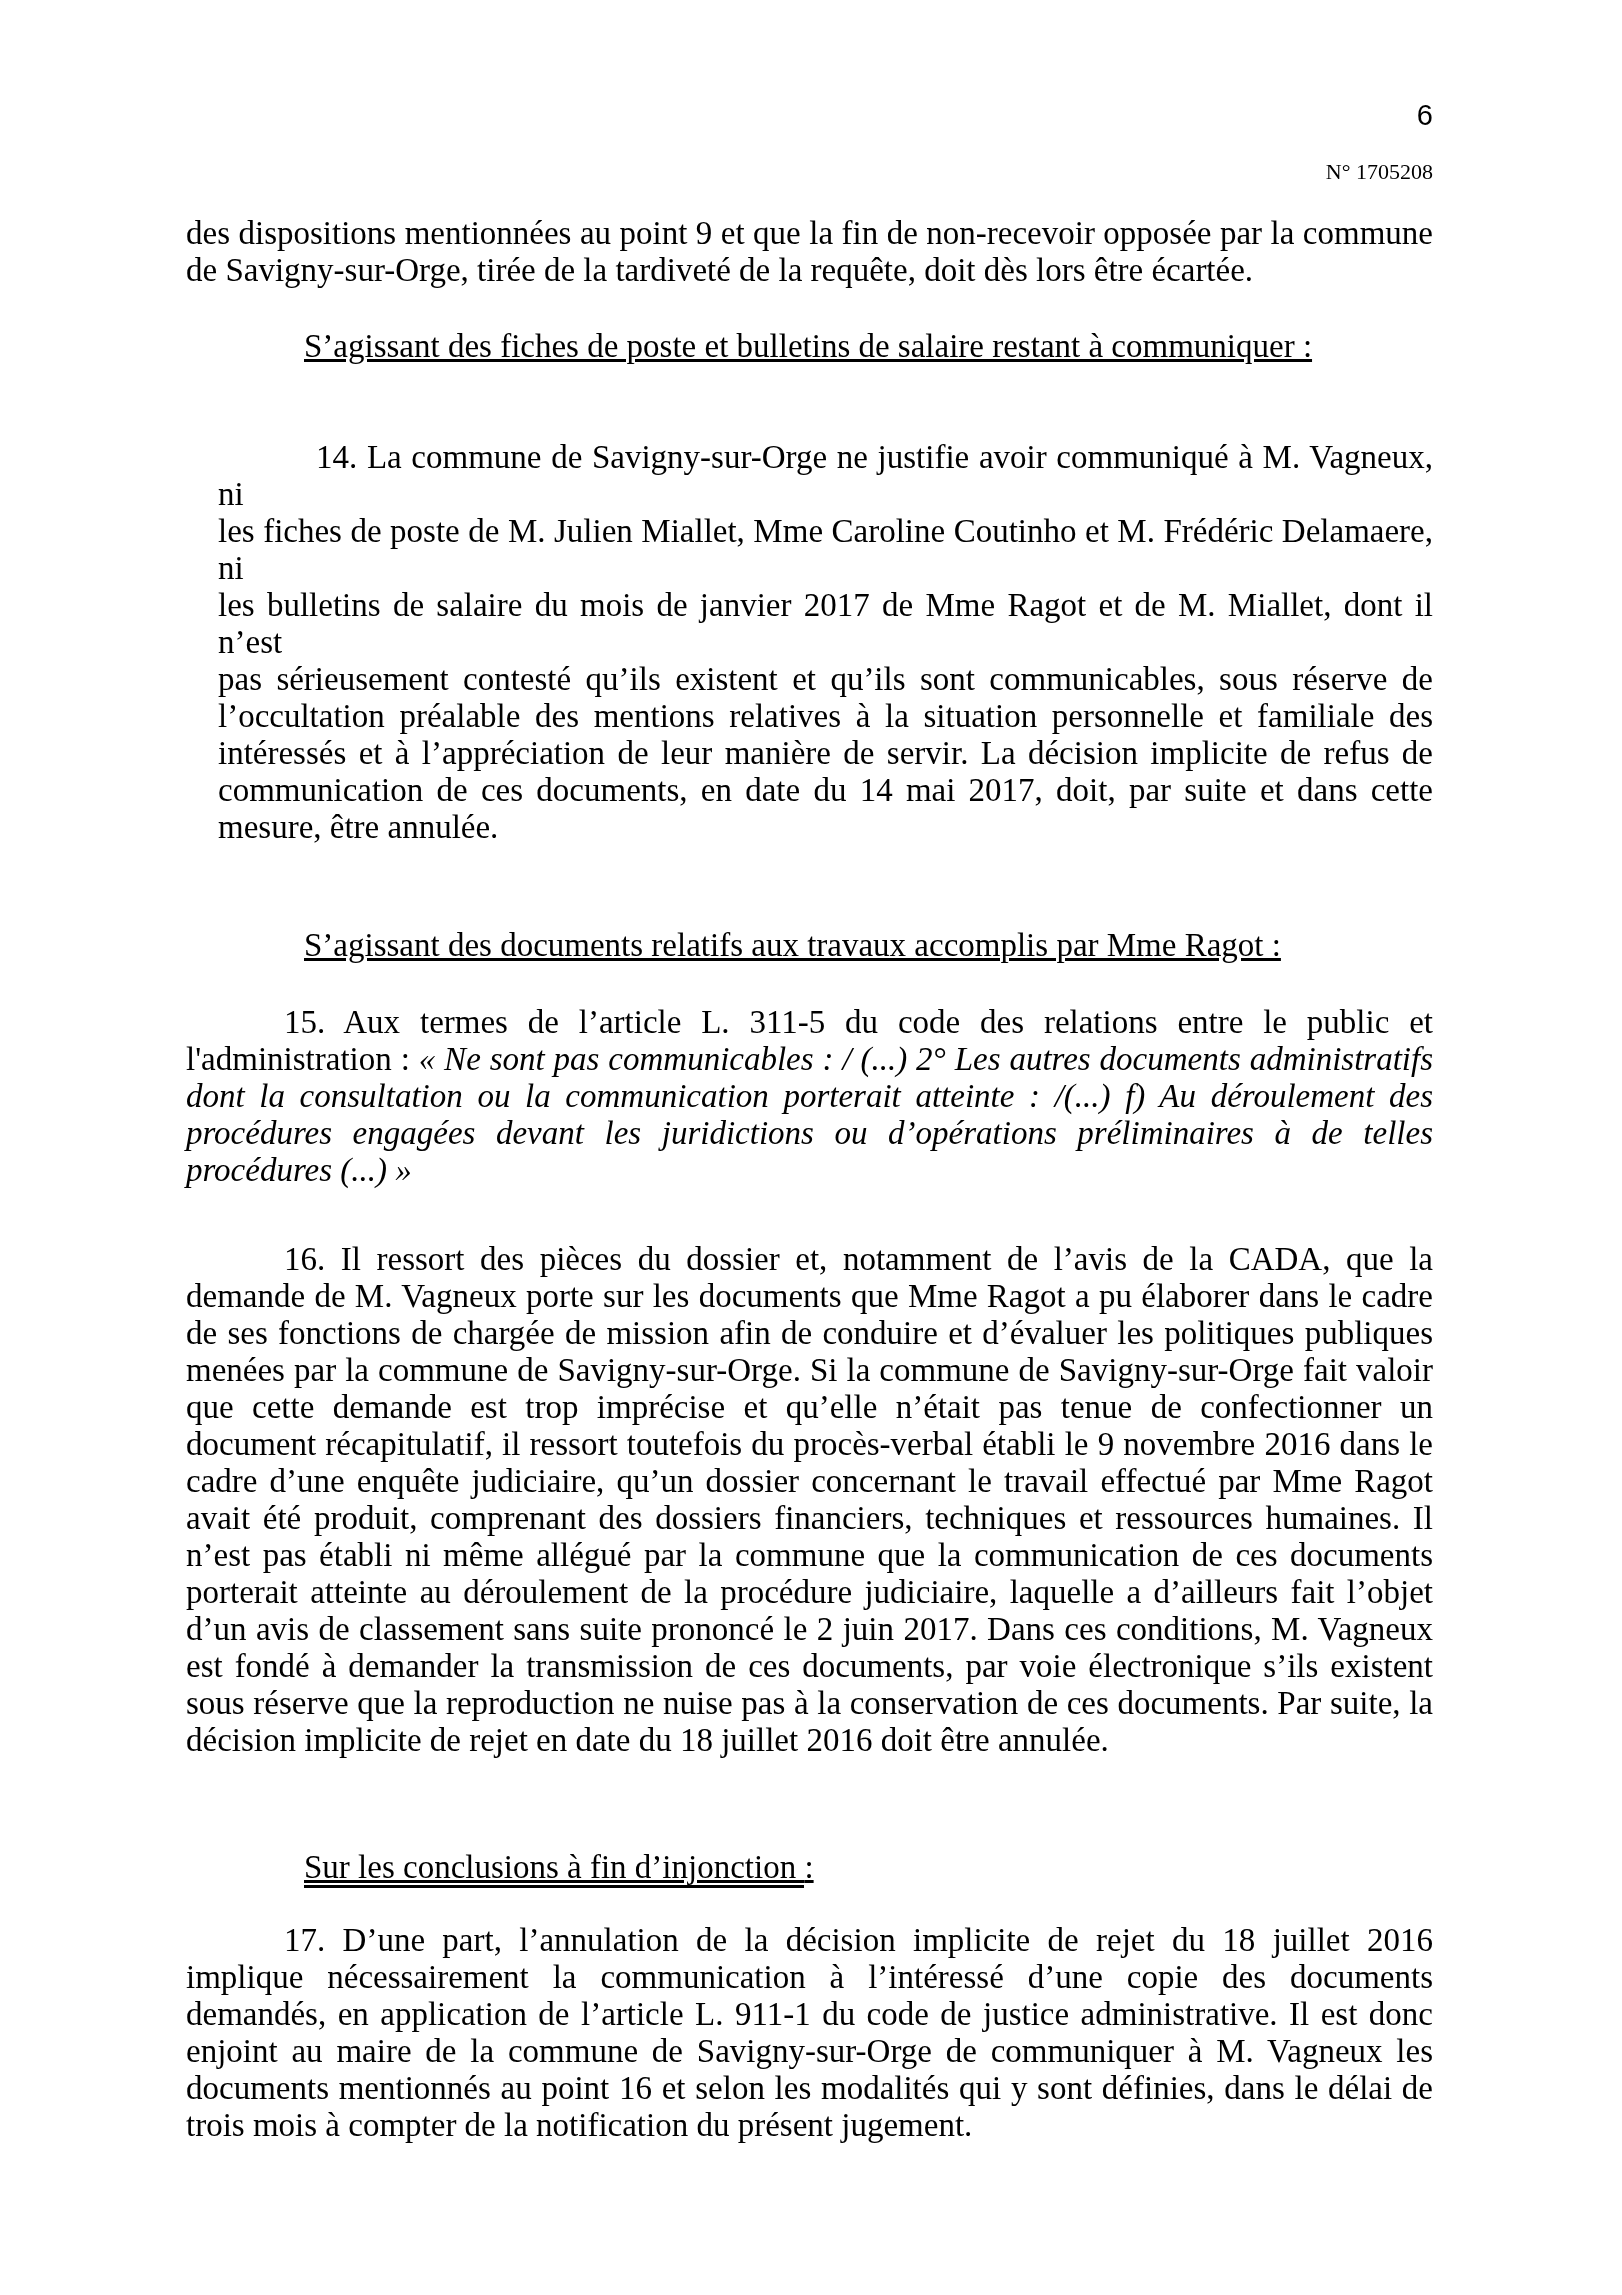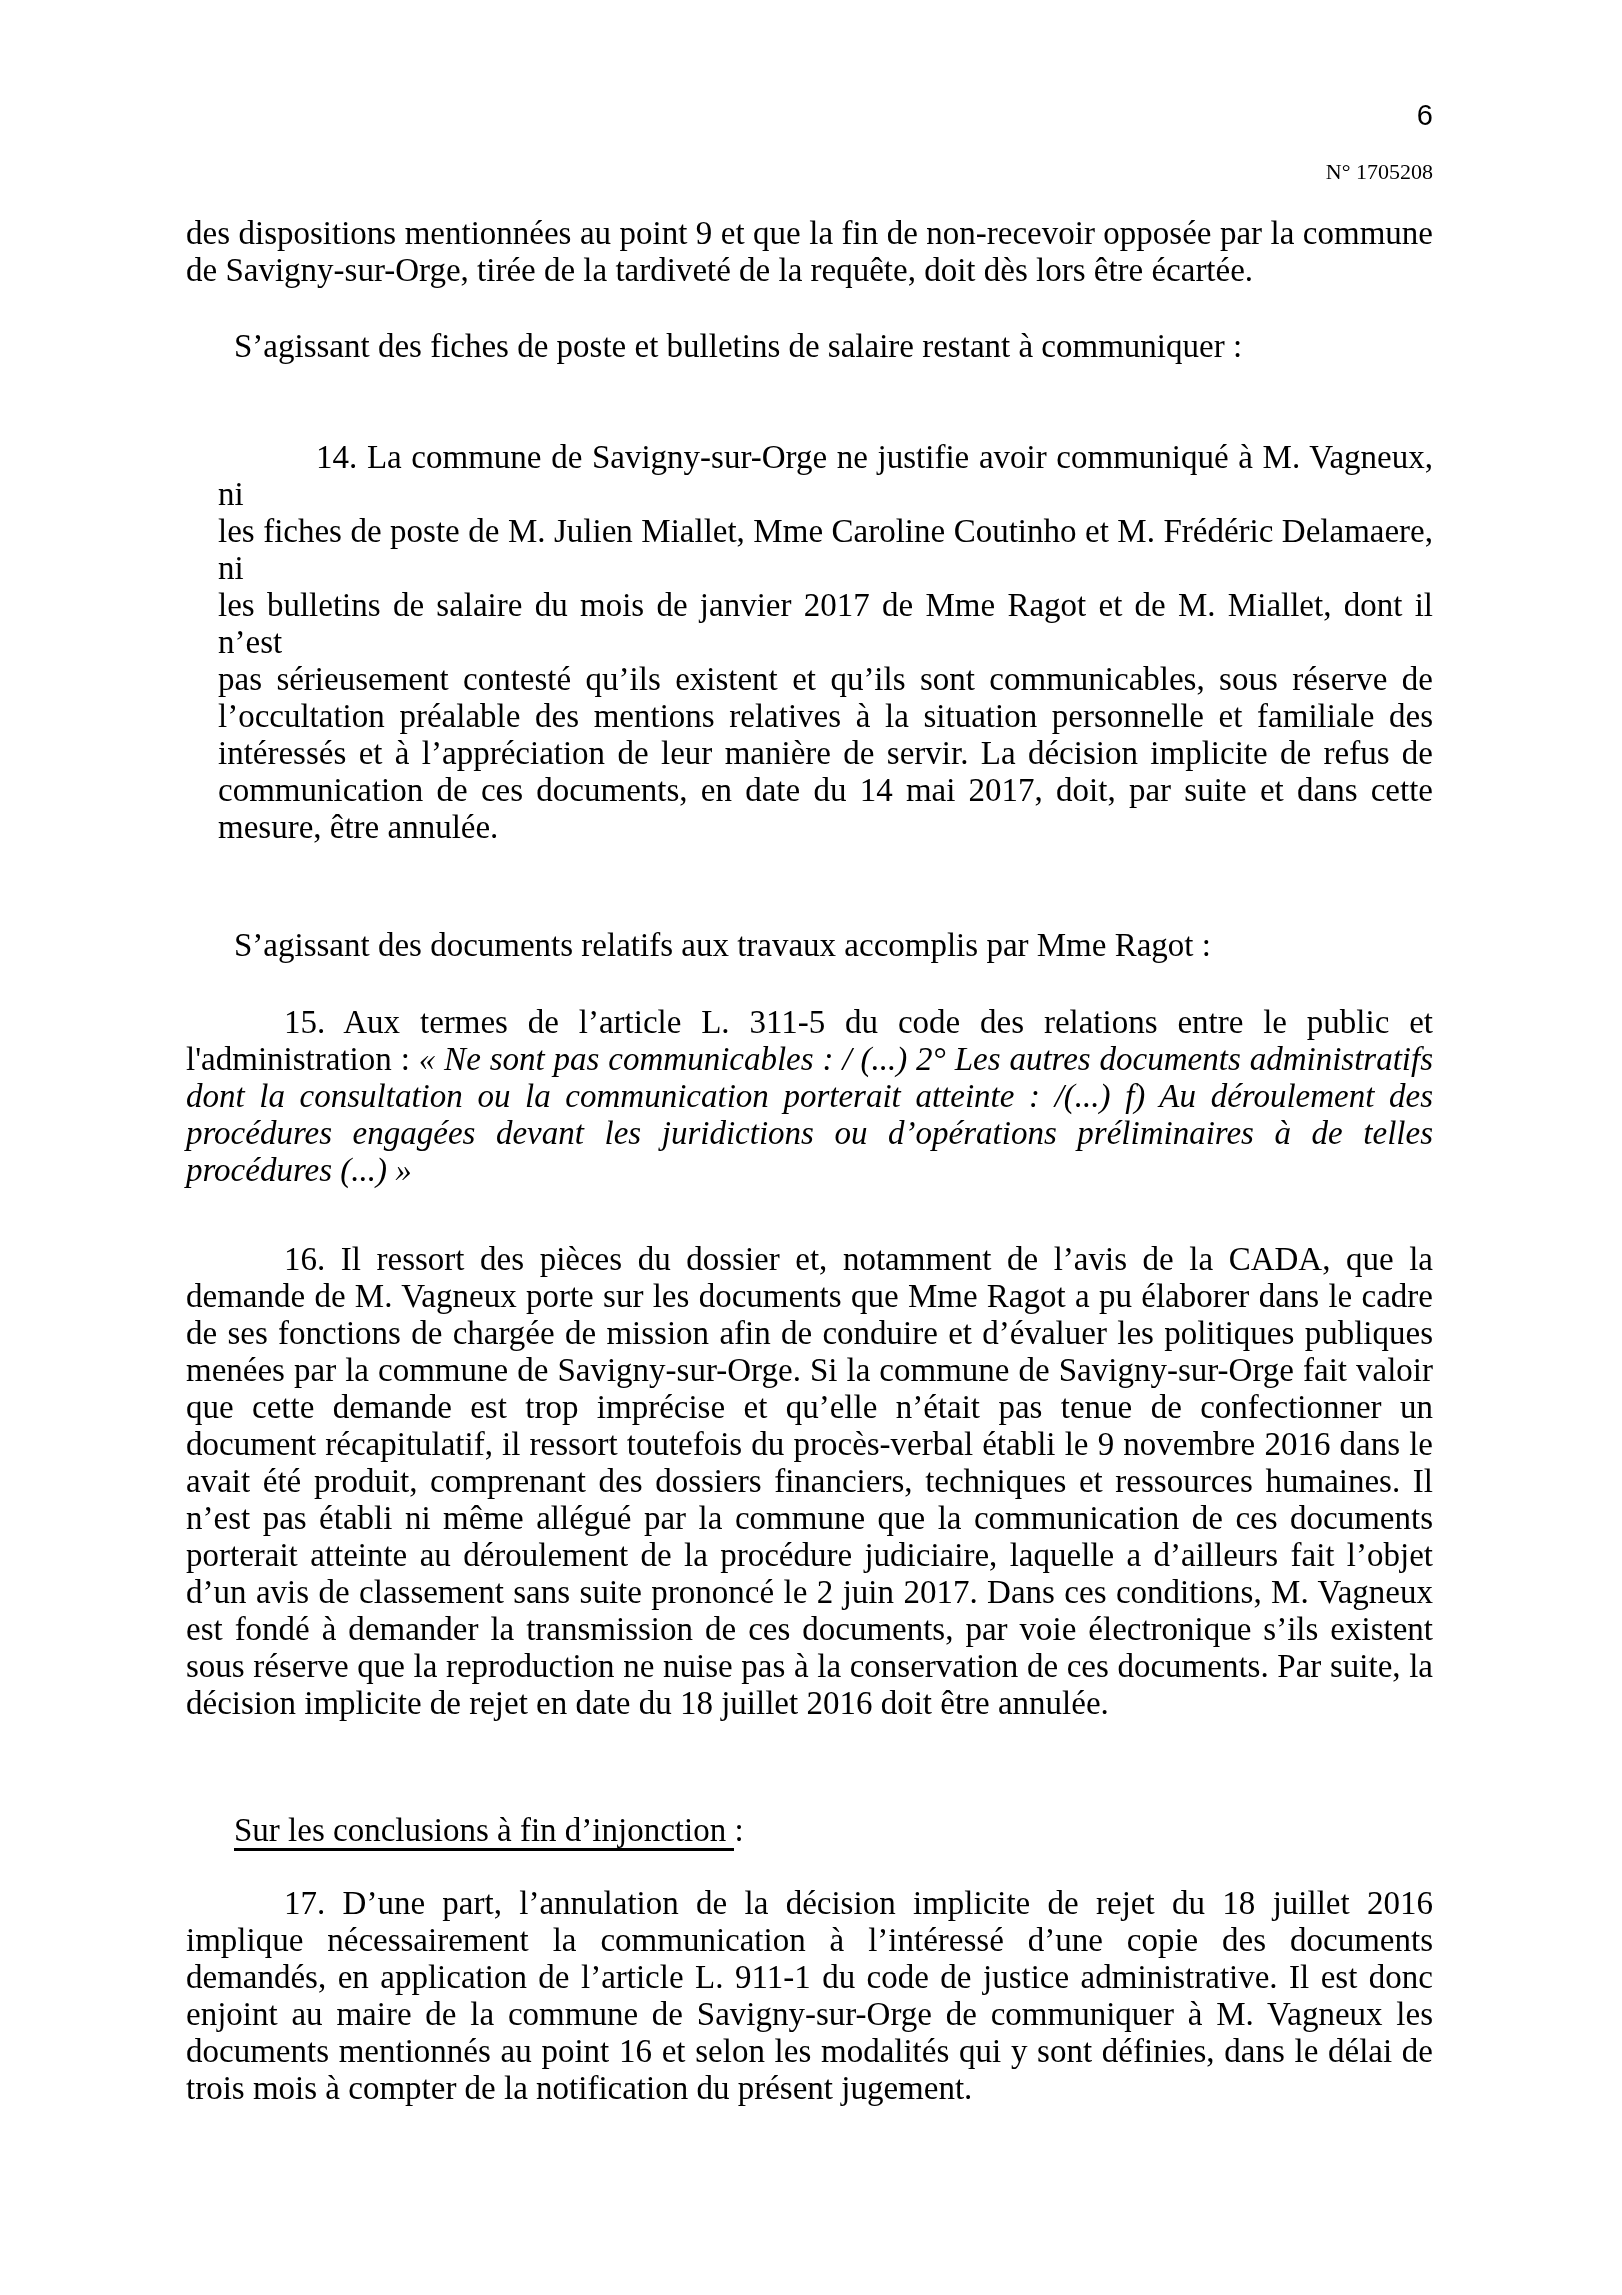--- a/index.html
+++ b/index.html
@@ -38,23 +38,24 @@
     text-align: justify;
     text-align-last: justify;
   }
   .block .line.last {
     text-align-last: left;
   }
   .paragraph.indent .line:first-child {
     text-indent: 98px;
   }
   .heading .line {
-    margin-left: 48px;
+    margin-left: 118px;
     text-align: left;
     text-align-last: left;
+    text-decoration: underline;
   }
   .seg-italic { font-style: italic; }
   .seg-underline { border-bottom: 3.3px solid #000000; }
 
   
   [data-name="paragraph-continuation"] { margin-top: 25px; }
   [data-name="heading-fiches"]         { margin-top: 39px; }
   [data-name="paragraph-14"]           { margin-top: 74px; margin-left: 32px; }
   [data-name="heading-travaux"]        { margin-top: 81px; }
   [data-name="paragraph-15"]           { margin-top: 40px; }
@@ -98,20 +99,21 @@
         <div class="line" data-name="text-line"><span class="seg-italic " data-name="text-segment">procédures engagées devant les juridictions ou d’opérations préliminaires à de telles</span></div>
         <div class="line last" data-name="text-line"><span class="seg-italic " data-name="text-segment">procédures (...) »</span></div>
       </div>
       <div class="block paragraph indent" data-name="paragraph-16">
         <div class="line" data-name="text-line"><span class="" data-name="text-segment">16. Il ressort des pièces du dossier et, notamment de l’avis de la CADA, que la</span></div>
         <div class="line" data-name="text-line"><span class="" data-name="text-segment">demande de M. Vagneux porte sur les documents que Mme Ragot a pu élaborer dans le cadre</span></div>
         <div class="line" data-name="text-line"><span class="" data-name="text-segment">de ses fonctions de chargée de mission afin de conduire et d’évaluer les politiques publiques</span></div>
         <div class="line" data-name="text-line"><span class="" data-name="text-segment">menées par la commune de Savigny-sur-Orge. Si la commune de Savigny-sur-Orge fait valoir</span></div>
         <div class="line" data-name="text-line"><span class="" data-name="text-segment">que cette demande est trop imprécise et qu’elle n’était pas tenue de confectionner un</span></div>
         <div class="line" data-name="text-line"><span class="" data-name="text-segment">document récapitulatif, il ressort toutefois du procès-verbal établi le 9 novembre 2016 dans le</span></div>
+        <div class="line" data-name="text-line"><span class="" data-name="text-segment">cadre d’une enquête judiciaire, qu’un dossier concernant le travail effectué par Mme Ragot</span></div>
         <div class="line" data-name="text-line"><span class="" data-name="text-segment">avait été produit, comprenant des dossiers financiers, techniques et ressources humaines. Il</span></div>
         <div class="line" data-name="text-line"><span class="" data-name="text-segment">n’est pas établi ni même allégué par la commune que la communication de ces documents</span></div>
         <div class="line" data-name="text-line"><span class="" data-name="text-segment">porterait atteinte au déroulement de la procédure judiciaire, laquelle a d’ailleurs fait l’objet</span></div>
         <div class="line" data-name="text-line"><span class="" data-name="text-segment">d’un avis de classement sans suite prononcé le 2 juin 2017. Dans ces conditions, M. Vagneux</span></div>
         <div class="line" data-name="text-line"><span class="" data-name="text-segment">est fondé à demander la transmission de ces documents, par voie électronique s’ils existent</span></div>
         <div class="line" data-name="text-line"><span class="" data-name="text-segment">sous réserve que la reproduction ne nuise pas à la conservation de ces documents. Par suite, la</span></div>
         <div class="line last" data-name="text-line"><span class="" data-name="text-segment">décision implicite de rejet en date du 18 juillet 2016 doit être annulée.</span></div>
       </div>
       <div class="block heading" data-name="heading-injonction">
         <div class="line last" data-name="text-line"><span class="seg-underline" data-name="text-segment">Sur les conclusions à fin d’injonction </span><span class="" data-name="text-segment">:</span></div>

